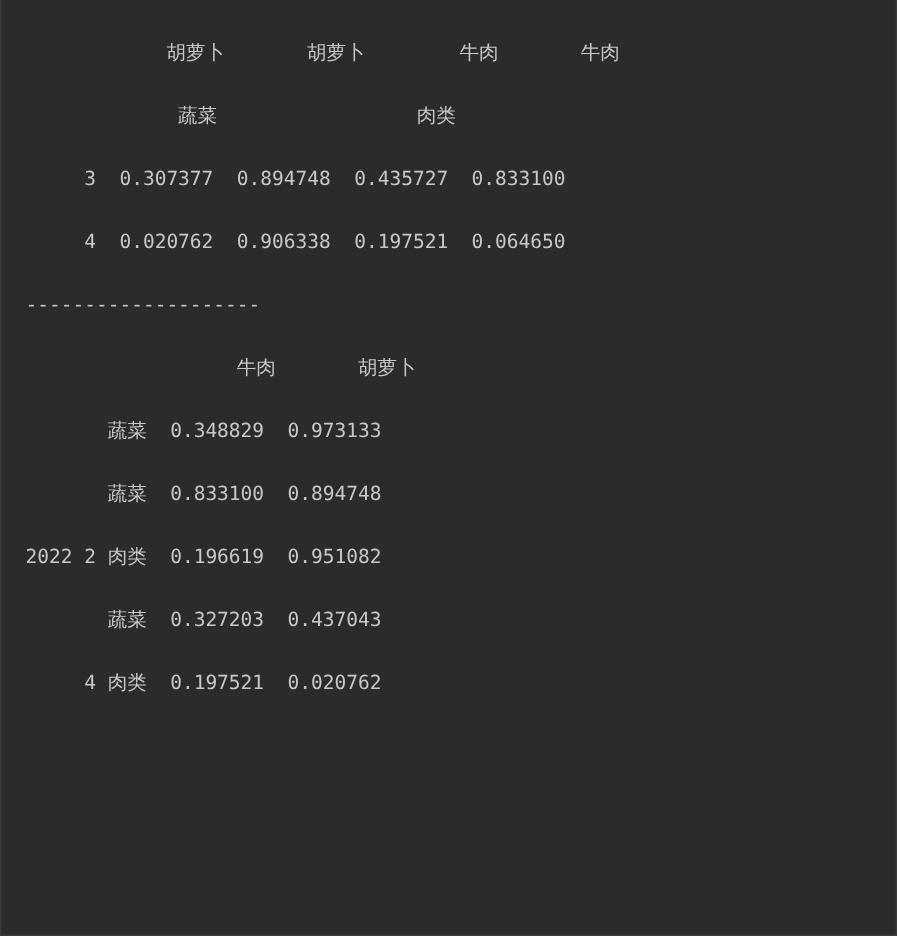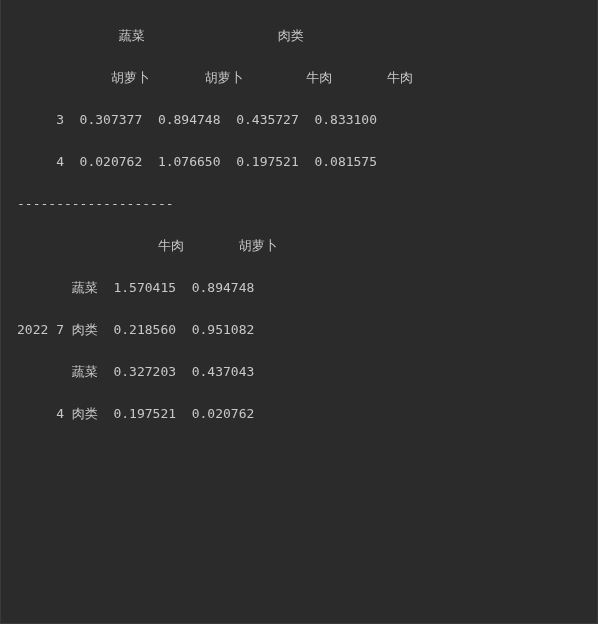--- a/index.html
+++ b/index.html
@@ -24,28 +24,29 @@
       height: 624px;
     }
     .line {
       padding: 0 16px;
     }
   </style>
 </head>
 <body>
 
 <div class="console">
+<div class="line">            胡萝卜       胡萝卜        牛肉       牛肉</div>
 <div class="line">             蔬菜                 肉类          </div>
-<div class="line">            胡萝卜       胡萝卜        牛肉       牛肉</div>
 <div class="line">     3  0.307377  0.894748  0.435727  0.833100</div>
-<div class="line">     4  0.020762  1.076650  0.197521  0.081575</div>
+<div class="line">     4  0.020762  0.906338  0.197521  0.064650</div>
 <div class="line">--------------------</div>
 <div class="line">                  牛肉       胡萝卜</div>
-<div class="line">       蔬菜  1.570415  0.894748</div>
-<div class="line">2022 7 肉类  0.218560  0.951082</div>
+<div class="line">       蔬菜  0.348829  0.973133</div>
+<div class="line">       蔬菜  0.833100  0.894748</div>
+<div class="line">2022 2 肉类  0.196619  0.951082</div>
 <div class="line">       蔬菜  0.327203  0.437043</div>
 <div class="line">     4 肉类  0.197521  0.020762</div>
 
 
 
 
 
 
 
 

